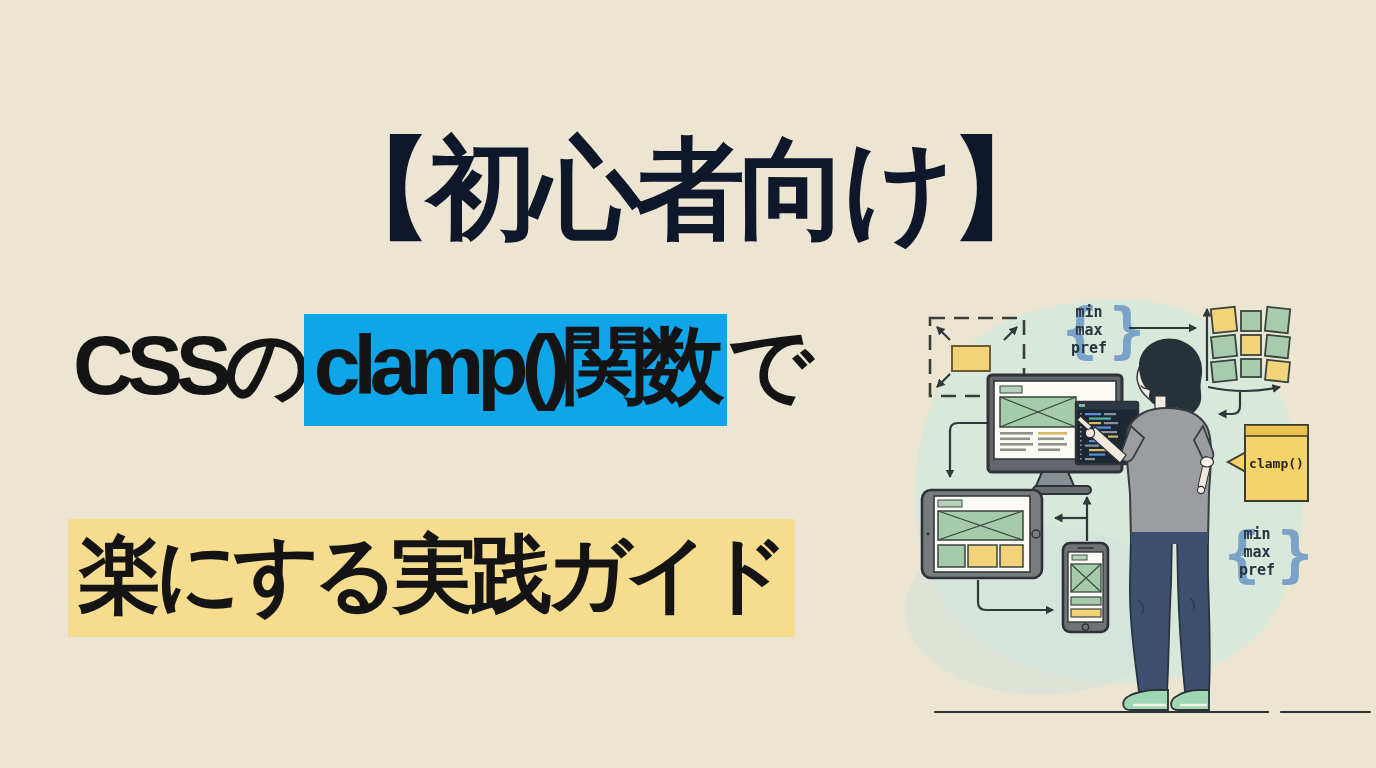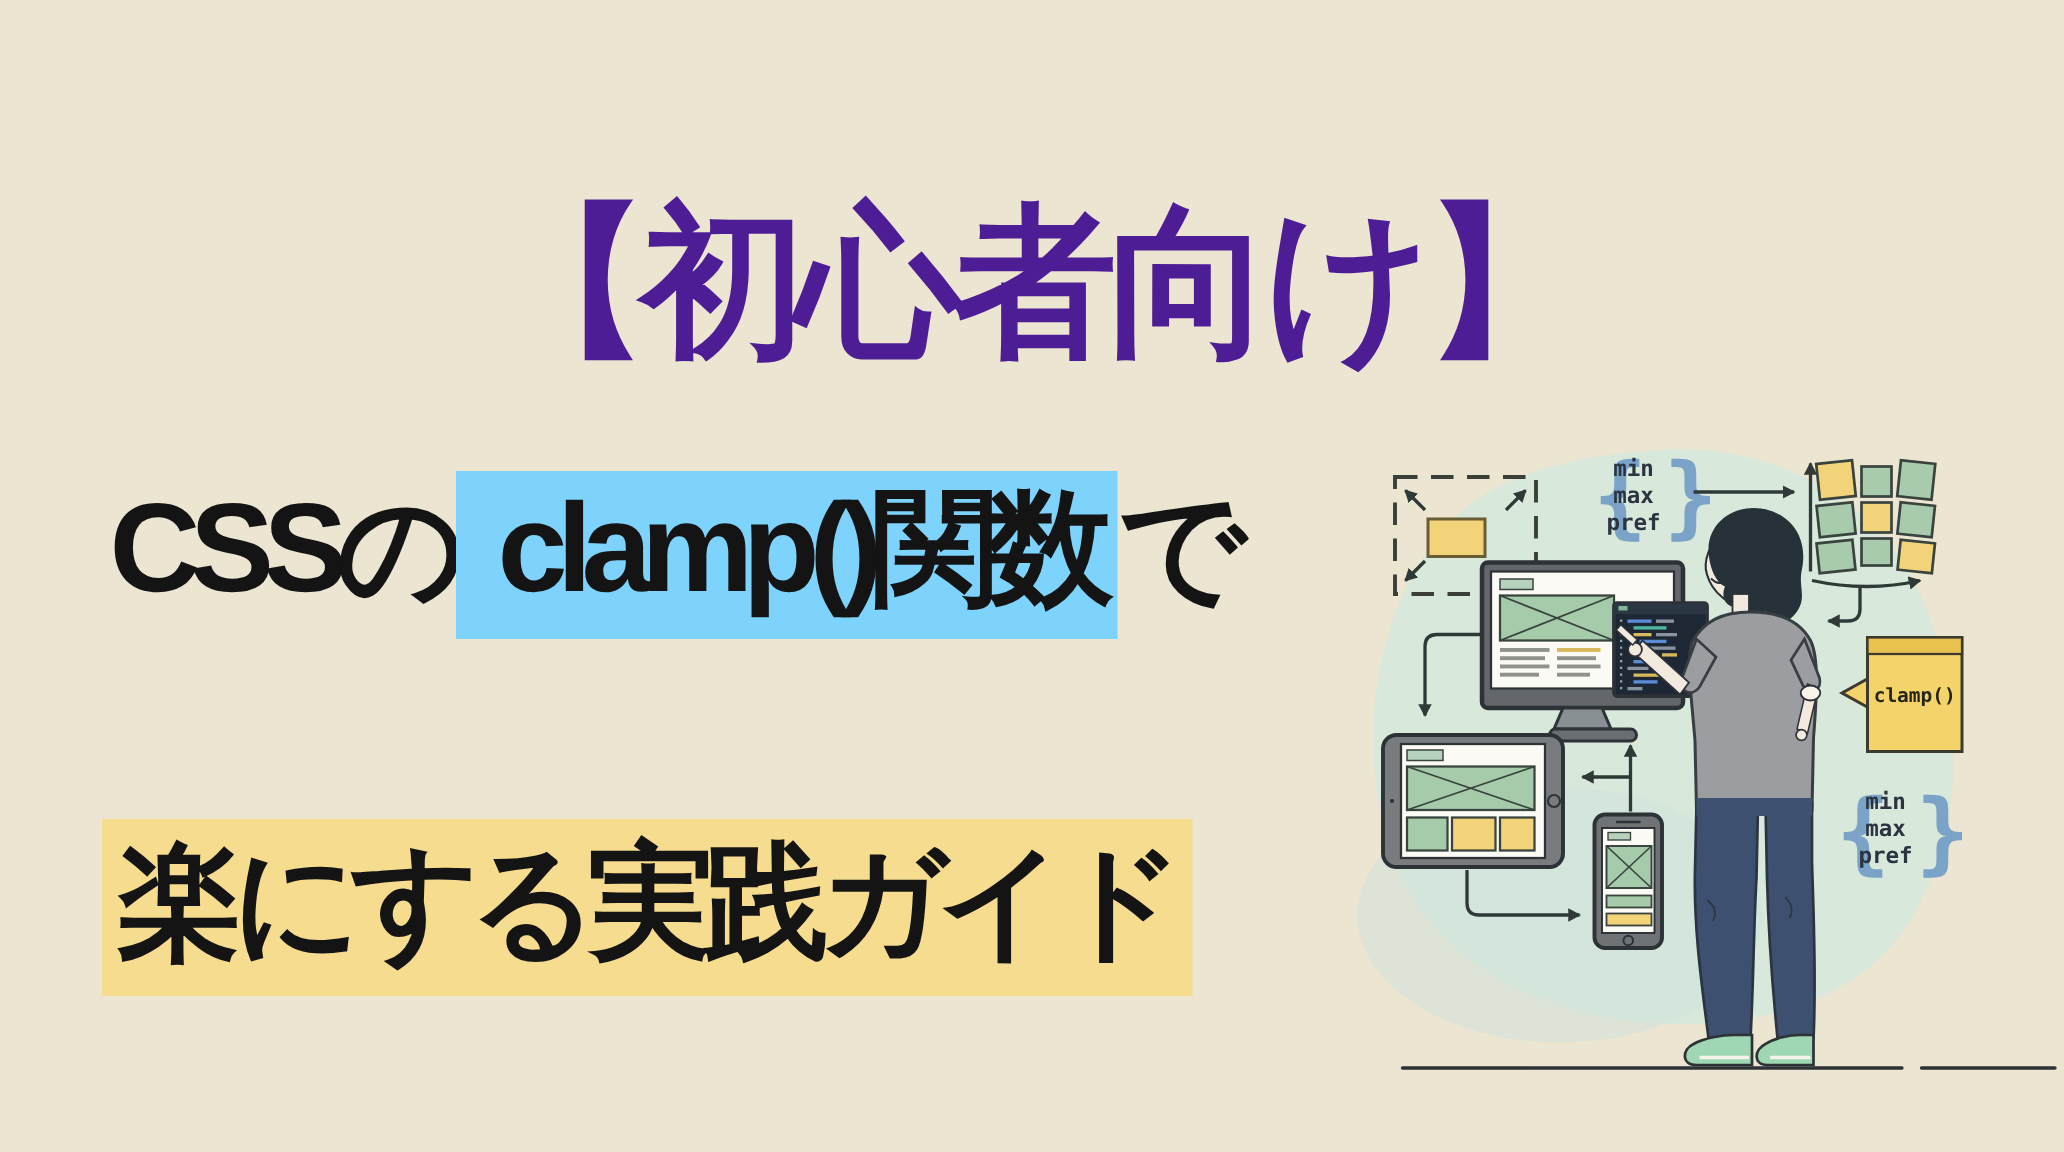--- a/index.html
+++ b/index.html
@@ -6,33 +6,33 @@
   body{
     width:1376px;height:768px;position:relative;overflow:hidden;
     background:#ece5d1;
     font-family:"Liberation Sans","DejaVu Sans",sans-serif;
   }
   .banner{position:absolute;inset:0;}
   .page-title{
     position:absolute;left:0;right:0;top:126px;
     text-align:center;
     font-size:110px;font-weight:900;letter-spacing:-6px;
-    color:#4c1d95;line-height:1.15;white-space:nowrap;
+    color:#0f172a;line-height:1.15;white-space:nowrap;
   }
   .headline-line{
     position:absolute;left:73px;
     font-size:84px;font-weight:900;letter-spacing:-7px;
     color:#141414;line-height:1.28;white-space:nowrap;
   }
   .line-1{top:312px;}
   .line-2{top:436px;}
-  .line-3{top:548px;left:68px;}
+  .line-3{top:521px;left:68px;}
   .hl-strong{
-    background:#7dd3fc;
-    padding:4px 10px 14px 28px;
+    background:#0ea5e9;
+    padding:4px 10px 14px 10px;
   }
   .hl-soft{
     background:#f6dc8e;
     padding:8px 12px 16px 10px;
   }
   .illustration{position:absolute;left:890px;top:280px;width:486px;height:488px;}
   .mono{font-family:"DejaVu Sans Mono","Liberation Mono",monospace;}
 </style>
 </head>
 <body>

